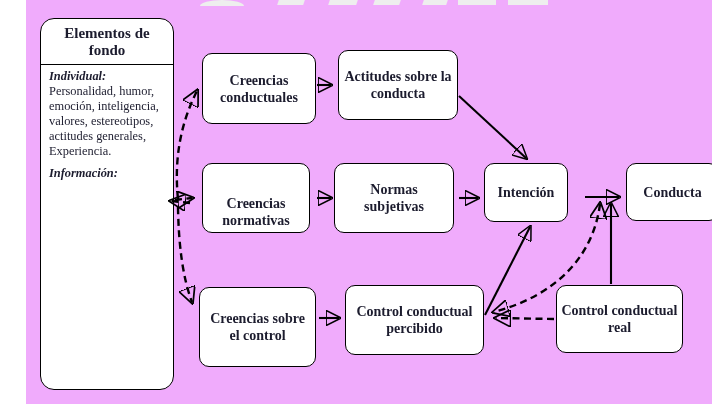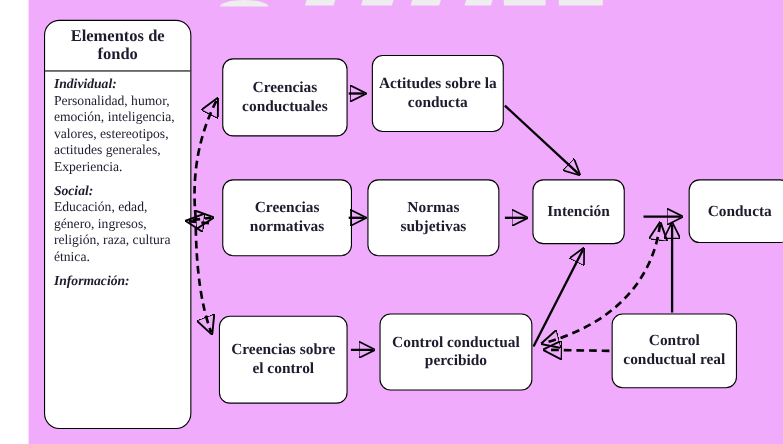--- a/index.html
+++ b/index.html
@@ -48,38 +48,34 @@
   <div class="wm" style="left:482px;width:40px;height:5px;"></div>
 
   <div class="box bg-box" style="left:14px;top:18px;width:134px;height:372px;">
     <div class="bg-title">Elementos de fondo</div>
     <div class="bg-body">
       <div class="bg-section">
         <span class="sec-head">Individual:</span>
         <span class="sec-body">Personalidad, humor, emoción, inteligencia, valores, estereotipos, actitudes generales, Experiencia.</span>
       </div>
       <div class="bg-section">
-        <span class="sec-head">Social:</span>
-        <span class="sec-body">Educación, edad, género, ingresos, religión, raza, cultura étnica.</span>
-      </div>
-      <div class="bg-section">
         <span class="sec-head">Información:</span>
       </div>
     </div>
   </div>
 
   <div class="box node" style="left:176px;top:53px;width:114px;height:71px;">
     <span>Creencias conductuales</span>
   </div>
 
   <div class="box node" style="left:312px;top:50px;width:120px;height:70px;">
     <span>Actitudes sobre la conducta</span>
   </div>
 
-  <div class="box node" style="left:176px;top:163px;width:118px;height:70px;">
+  <div class="box node" style="left:176px;top:163px;width:108px;height:70px;align-items:flex-end;">
     <span>Creencias normativas</span>
   </div>
 
   <div class="box node" style="left:308px;top:163px;width:120px;height:70px;">
     <span>Normas subjetivas</span>
   </div>
 
   <div class="box node" style="left:173px;top:287px;width:117px;height:80px;">
     <span>Creencias sobre el control</span>
   </div>
@@ -89,21 +85,21 @@
   </div>
 
   <div class="box node" style="left:458px;top:163px;width:84px;height:59px;">
     <span>Intención</span>
   </div>
 
   <div class="box node" style="left:600px;top:163px;width:93px;height:58px;">
     <span>Conducta</span>
   </div>
 
-  <div class="box node" style="left:530px;top:285px;width:114px;height:68px;">
+  <div class="box node" style="left:530px;top:285px;width:127px;height:68px;">
     <span>Control conductual real</span>
   </div>
 
   <svg class="arrows" width="712" height="404" viewBox="0 0 712 404">
     <defs>
       <marker id="ah" viewBox="0 0 10 10" refX="8.5" refY="5" markerWidth="7.2" markerHeight="7.2" orient="auto-start-reverse">
         <path d="M0,0 L10,5 L0,10 z" fill="#000000" stroke="none"></path>
       </marker>
     </defs>
 

